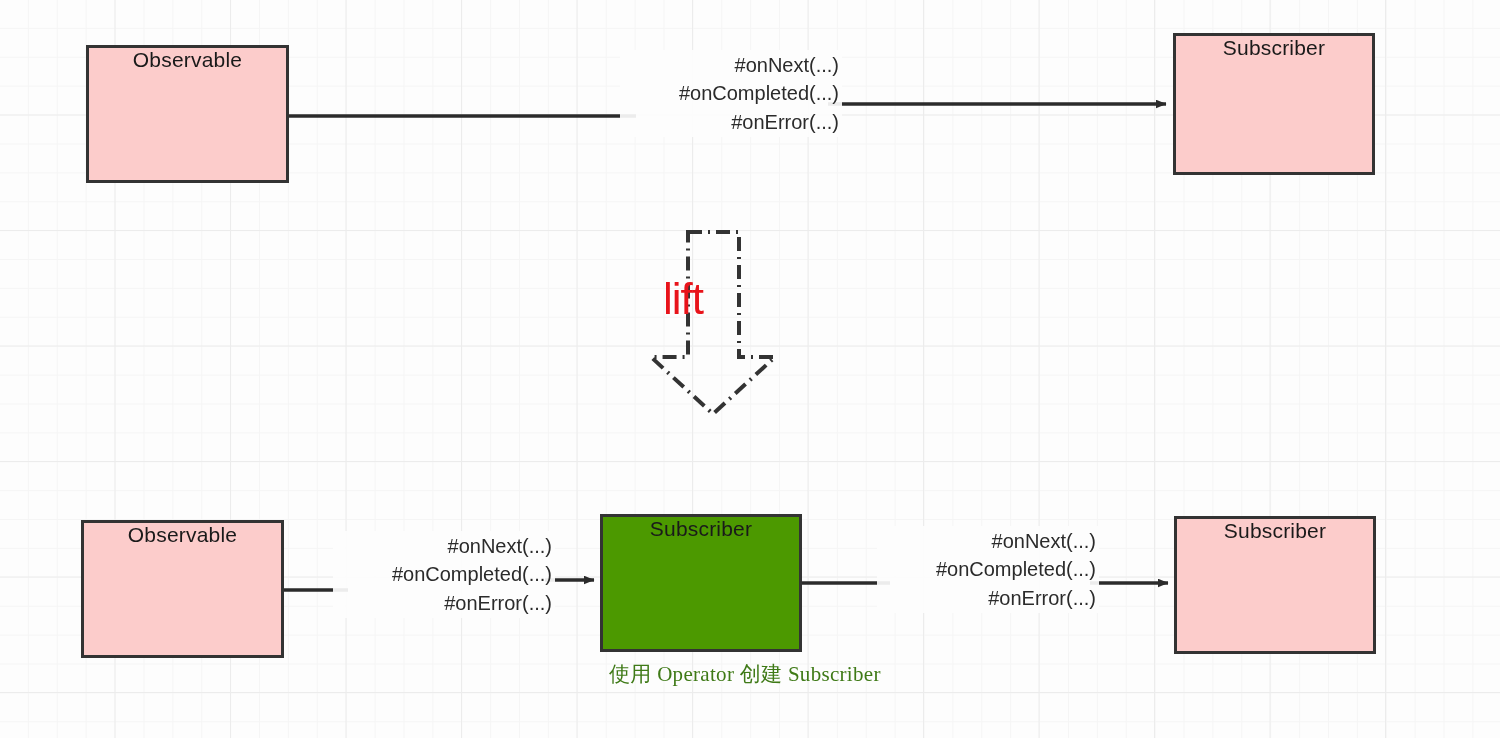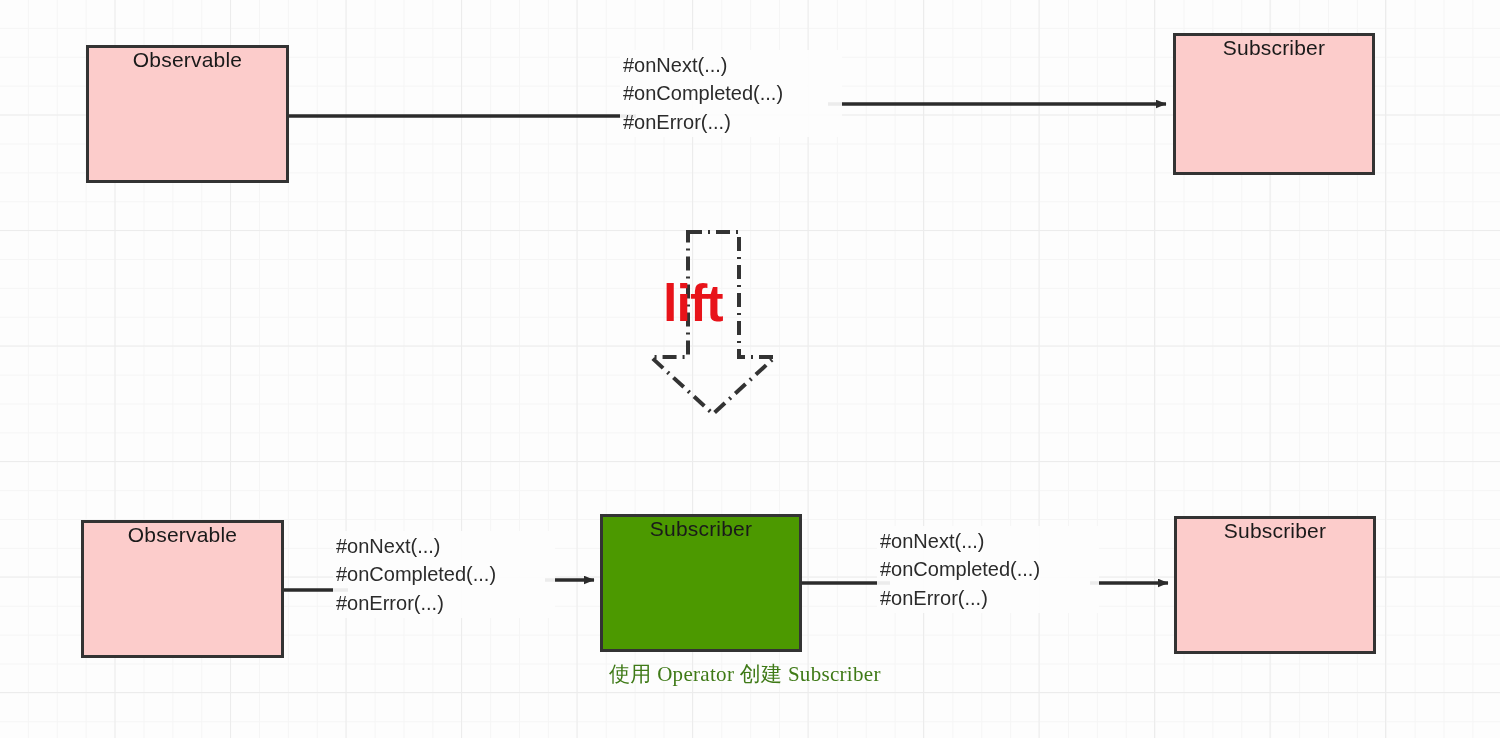--- a/index.html
+++ b/index.html
@@ -34,40 +34,40 @@
     justify-content: center;
     font-size: 21px;
     color: #1a1a1a;
     letter-spacing: 0.2px;
   }
   .node.pink  { background: #fccccb; }
   .node.green { background: #4c9900; }
 
   .edge-label {
     position: absolute;
-    text-align: left;
+    text-align: right;
     font-size: 20px;
     line-height: 1.42;
     color: #2b2b2b;
     white-space: nowrap;
     background: rgba(253,253,253,0.92);
     padding: 1px 3px;
     box-sizing: border-box;
   }
   .caption {
     position: absolute;
     font-size: 21px;
     color: #3f7a17;
     white-space: nowrap;
     letter-spacing: 0.3px;
   }
   .lift-word {
     position: absolute;
-    font-size: 52px;
-    font-weight: bold;
+    font-size: 44px;
+    font-weight: normal;
     color: #e8131a;
     letter-spacing: -1px;
     line-height: 1;
     z-index: 5;
   }
   svg.layer {
     position: absolute;
     left: 0; top: 0;
     width: 1500px;
     height: 738px;

